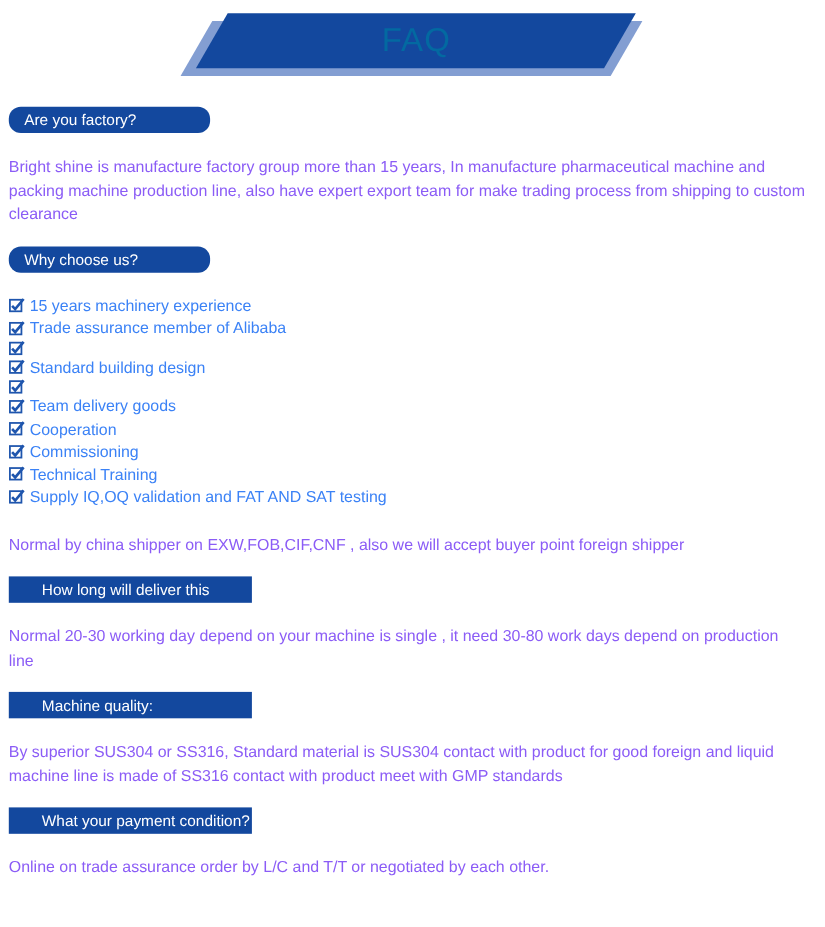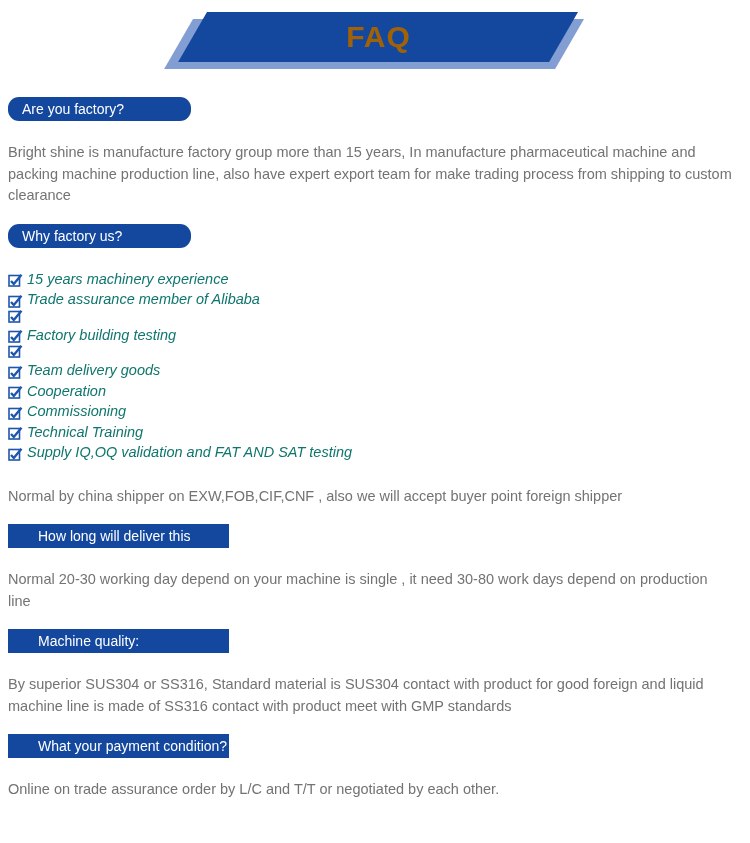--- a/index.html
+++ b/index.html
@@ -5,53 +5,53 @@
   html,body{margin:0;padding:0;background:#ffffff;}
   body{width:750px;height:843px;position:relative;font-family:"Liberation Sans",sans-serif;overflow:hidden;}
 
   
   .banner-zone{position:relative;height:97px;}
   .banner-shadow{position:absolute;left:193px;top:19px;width:391px;height:50px;
     background:#839ED2;transform:skewX(-30deg);transform-origin:top left;}
   .banner-main{position:absolute;left:207px;top:12px;width:371px;height:50px;
     background:#13489E;transform:skewX(-30deg);transform-origin:top left;}
   .banner-title{position:absolute;left:193px;top:12px;width:371px;height:50px;
-    line-height:50px;text-align:center;color:#a16207;font-size:30px;letter-spacing:1px;font-weight:bold;}
+    line-height:50px;text-align:center;color:#0369a1;font-size:30px;letter-spacing:1px;}
 
   
   .content{padding:0 8px;}
   .sec-bar{height:24px;line-height:24px;background:#13489E;color:#ffffff;
     font-size:14px;padding-left:14px;box-sizing:border-box;}
   .sec-bar.narrow{width:183px;border-radius:11px;}
   .sec-bar.wide{width:221px;padding-left:30px;}
-  .body-text{font-size:14.5px;line-height:21.5px;color:#737373;
+  .body-text{font-size:14.5px;line-height:21.5px;color:#8b5cf6;
     margin:21px 0 17px 0;width:726px;}
 
   
   .checklist{list-style:none;margin:21px 0 23px 0;padding:0;}
-  .checklist li{font-size:14.5px;line-height:20.5px;color:#0f766e;
-    display:flex;align-items:flex-end;font-style:italic;}
+  .checklist li{font-size:14.5px;line-height:20.5px;color:#3b82f6;
+    display:flex;align-items:center;}
   .checklist .cbx{width:15px;height:15px;margin-right:4px;flex:0 0 auto;
     position:relative;top:-1px;}
 </style>
 </head>
 <body>
 
 <div class="banner-zone">
   <div class="banner-shadow"></div>
   <div class="banner-main"></div>
   <div class="banner-title">FAQ</div>
 </div>
 
 <div class="content">
 
   <div class="sec-bar narrow">Are you factory?</div>
   <p class="body-text">Bright shine is manufacture factory group more than 15 years, In manufacture pharmaceutical machine and packing machine production line, also have expert export team for make trading process from shipping to custom clearance</p>
 
-  <div class="sec-bar narrow">Why factory us?</div>
+  <div class="sec-bar narrow">Why choose us?</div>
   <ul class="checklist">
       <li>
         <svg class="cbx" viewBox="0 0 15 15">
           <rect x="1" y="2.5" width="10.5" height="10.5" fill="none" stroke="#1E55AD" stroke-width="1.6"></rect>
           <path d="M3 8 L5.8 11 L13.5 1.8" fill="none" stroke="#1E55AD" stroke-width="2.4"></path>
         </svg>
         <span>15 years machinery experience</span>
       </li>
       <li>
         <svg class="cbx" viewBox="0 0 15 15">
@@ -64,21 +64,21 @@
         <svg class="cbx" viewBox="0 0 15 15">
           <rect x="1" y="2.5" width="10.5" height="10.5" fill="none" stroke="#1E55AD" stroke-width="1.6"></rect>
           <path d="M3 8 L5.8 11 L13.5 1.8" fill="none" stroke="#1E55AD" stroke-width="2.4"></path>
         </svg>
       </li>
       <li>
         <svg class="cbx" viewBox="0 0 15 15">
           <rect x="1" y="2.5" width="10.5" height="10.5" fill="none" stroke="#1E55AD" stroke-width="1.6"></rect>
           <path d="M3 8 L5.8 11 L13.5 1.8" fill="none" stroke="#1E55AD" stroke-width="2.4"></path>
         </svg>
-        <span>Factory building testing</span>
+        <span>Standard building design</span>
       </li>
       <li>
         <svg class="cbx" viewBox="0 0 15 15">
           <rect x="1" y="2.5" width="10.5" height="10.5" fill="none" stroke="#1E55AD" stroke-width="1.6"></rect>
           <path d="M3 8 L5.8 11 L13.5 1.8" fill="none" stroke="#1E55AD" stroke-width="2.4"></path>
         </svg>
       </li>
       <li>
         <svg class="cbx" viewBox="0 0 15 15">
           <rect x="1" y="2.5" width="10.5" height="10.5" fill="none" stroke="#1E55AD" stroke-width="1.6"></rect>

